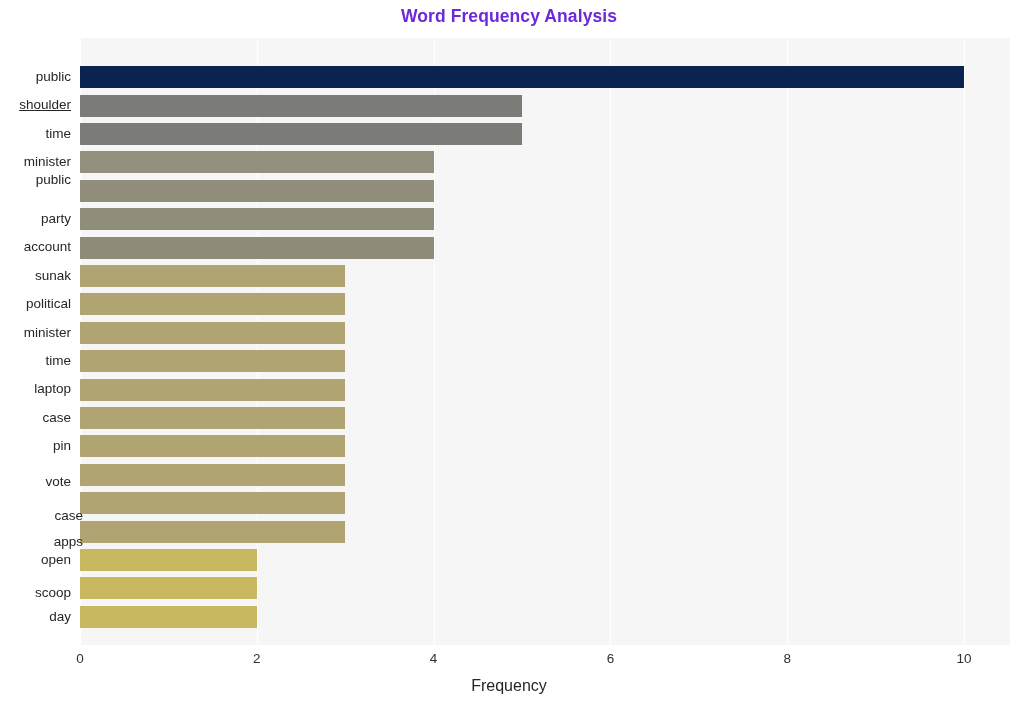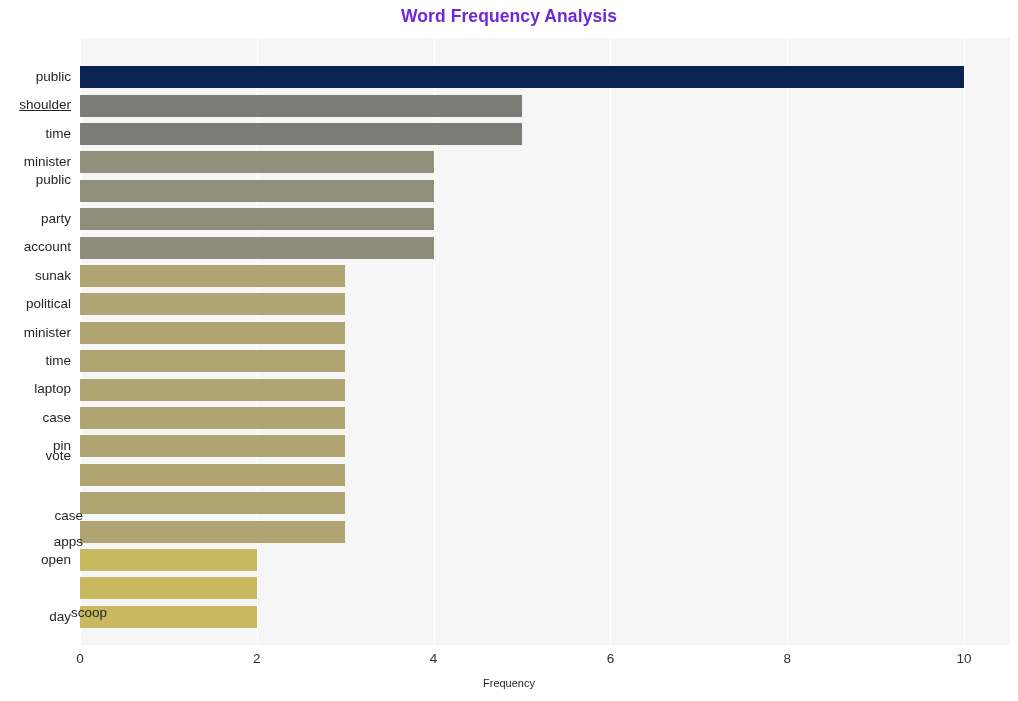--- a/index.html
+++ b/index.html
@@ -93,21 +93,21 @@
     text-align: center;
     font-size: 13.5px;
     color: #303030;
   }
   #xaxis-label {
     position: absolute;
     left: 0;
     top: 32px;
     width: 1018px;
     text-align: center;
-    font-size: 11px;
+    font-size: 16px;
     color: #262626;
   }
 </style>
 </head>
 <body>
 
 <div id="chart-root">
 
   <div id="chart-title">Word Frequency Analysis</div>
 
@@ -192,25 +192,25 @@
       <div class="ylabel-item" style="top: 128px; width: 71px; text-align: right;">public</div>
       <div class="ylabel-item" style="top: 167px; width: 71px;">party</div>
       <div class="ylabel-item" style="top: 195.4px; width: 71px;">account</div>
       <div class="ylabel-item" style="top: 223.8px; width: 71px;">sunak</div>
       <div class="ylabel-item" style="top: 252.2px; width: 71px;">political</div>
       <div class="ylabel-item" style="top: 280.6px; width: 71px;">minister</div>
       <div class="ylabel-item" style="top: 309px; width: 71px;">time</div>
       <div class="ylabel-item" style="top: 337.4px; width: 71px;">laptop</div>
       <div class="ylabel-item" style="top: 365.8px; width: 71px;">case</div>
       <div class="ylabel-item" style="top: 394.2px; width: 71px;">pin</div>
-      <div class="ylabel-item" style="top: 404px; width: 71px;">vote</div>
+      <div class="ylabel-item" style="top: 430px; width: 71px;">vote</div>
       <div class="ylabel-item" style="top: 464px; width: 71px; margin-left: 12px;">case</div>
       <div class="ylabel-item" style="top: 490px; width: 71px; padding-left: 12px;">apps</div>
       <div class="ylabel-item" style="top: 507.8px; width: 71px;">open</div>
-      <div class="ylabel-item" style="top: 561px; width: 71px; padding-left: 36px;">scoop</div>
+      <div class="ylabel-item" style="top: 541px; width: 71px;">scoop</div>
       <div class="ylabel-item" style="top: 564.6px; width: 71px;">day</div>
     </div>
 
   <div id="xaxis-layer">
     <div id="xticks-layer">
         <div class="xtick" style="left: 80px;">0</div>
         <div class="xtick" style="left: 256.8px;">2</div>
         <div class="xtick" style="left: 433.6px;">4</div>
         <div class="xtick" style="left: 610.4px;">6</div>
         <div class="xtick" style="left: 787.2px;">8</div>

